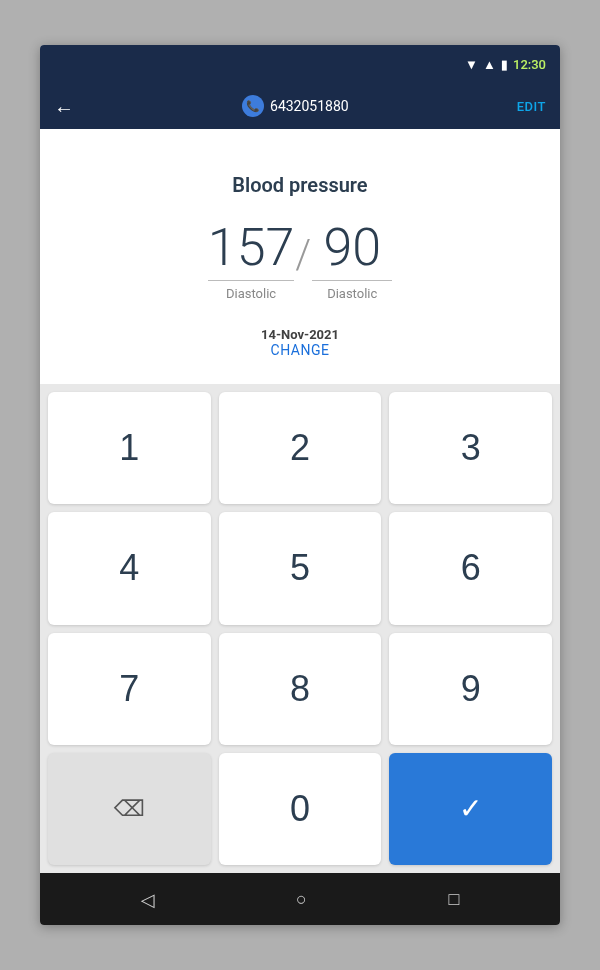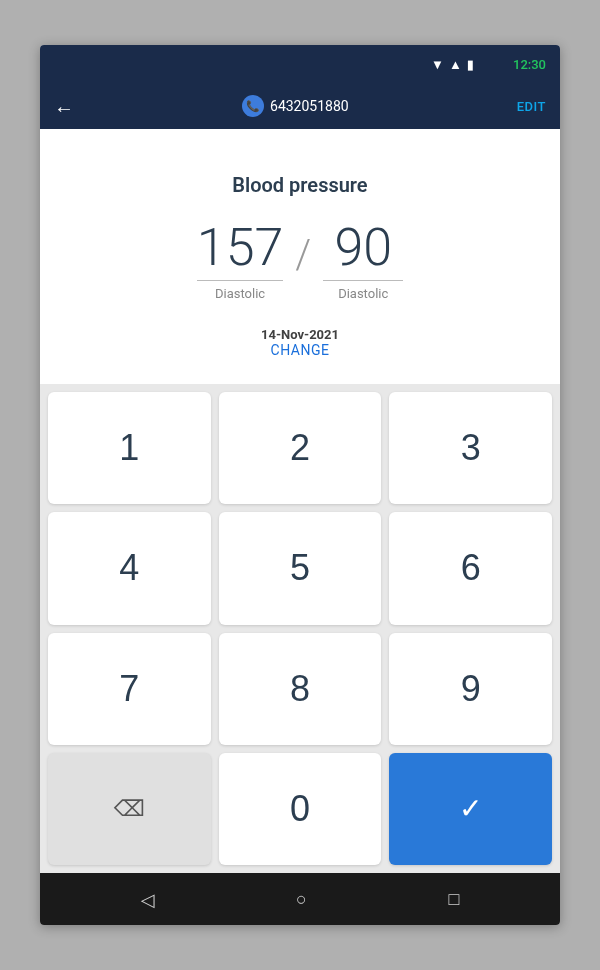--- a/index.html
+++ b/index.html
@@ -51,24 +51,23 @@
       align-items: center;
       gap: 5px;
     }
 
     .wifi-icon, .signal-icon, .battery-icon {
       color: white;
       font-size: 13px;
     }
 
     .time {
-      color: #22c55e;
+      color: #bef264;
       font-size: 13px;
       font-weight: 500;
-      margin-left: 34px;
     }
 
     
     .top-bar {
       background: #1a2b4a;
       height: 46px;
       display: flex;
       align-items: center;
       padding: 0 14px;
       justify-content: space-between;
@@ -120,21 +119,21 @@
     .card-title {
       font-size: 20px;
       font-weight: 600;
       color: #2c3e50;
       margin-bottom: 20px;
     }
 
     .bp-display {
       display: flex;
       align-items: center;
-      gap: 12px;
+      gap: 1px;
       margin-bottom: 8px;
     }
 
     .bp-value-group {
       display: flex;
       flex-direction: column;
       align-items: center;
     }
 
     .bp-number {

